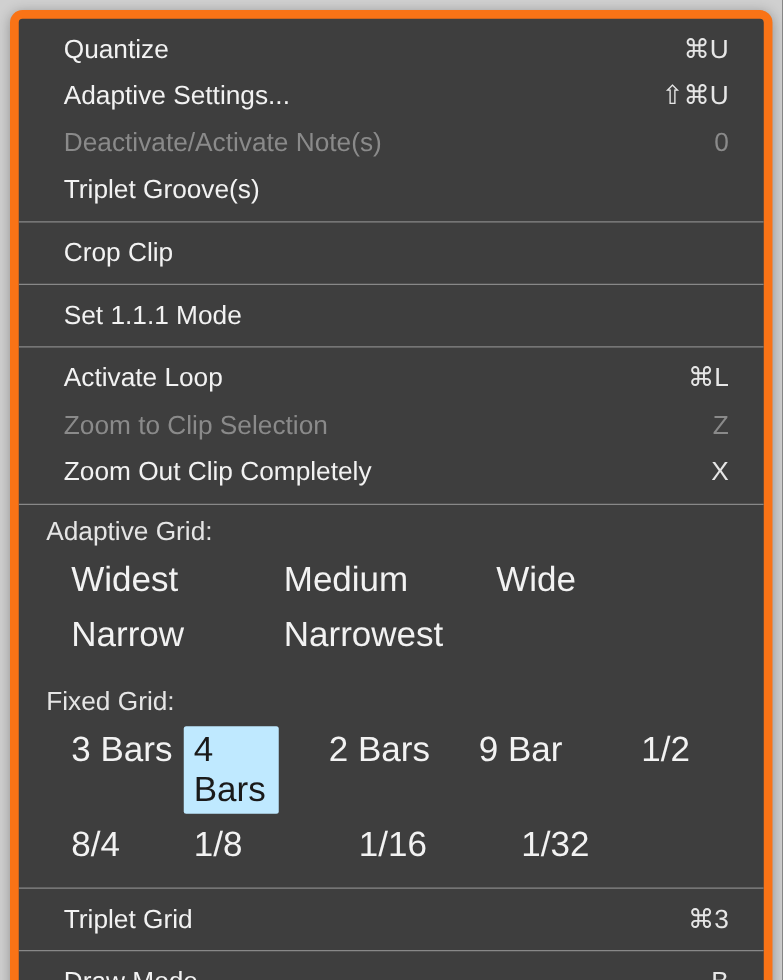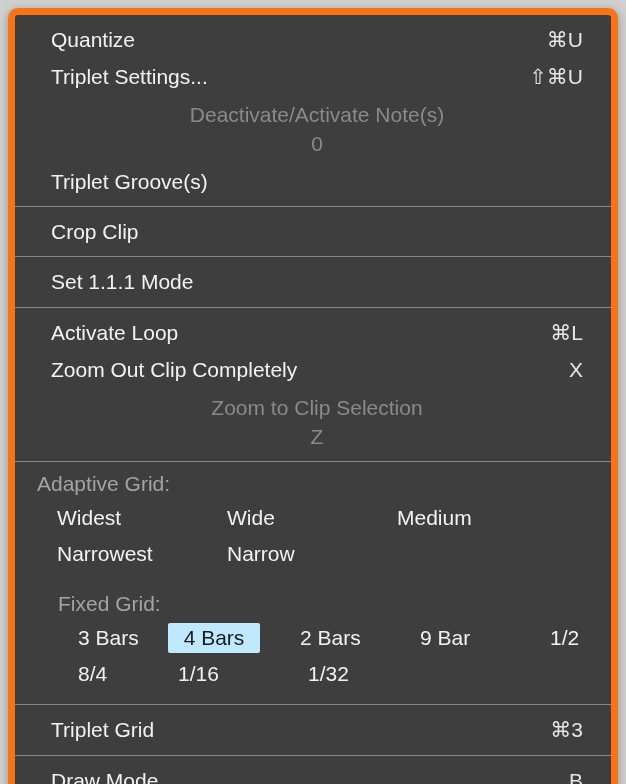--- a/index.html
+++ b/index.html
@@ -31,43 +31,42 @@
     align-items: center;
     padding: 4px 28px 4px 36px;
     font-size: 21px;
     line-height: 1.4;
     color: #f2f2f2;
     cursor: pointer;
   }
   .menu-item.disabled {
     color: #8a8a8a;
     cursor: default;
-    flex-direction: column;
   }
   .shortcut {
     color: #e6e6e6;
     font-size: 21px;
   }
   .menu-item.disabled .shortcut { color: #8a8a8a; }
 
   .group-label {
     padding: 4px 22px 4px 22px;
     font-size: 21px;
-    color: #a3a3a3;
+    color: #e5e5e5;
   }
   .grid-options {
     padding: 0 0 6px 0;
   }
   .grid-row {
     display: flex;
     padding: 3px 0 3px 22px;
   }
   .grid-cell {
     width: 130px;
-    font-size: 21px;
+    font-size: 28px;
     color: #f2f2f2;
     padding: 3px 8px 3px 20px;
     position: relative;
     cursor: pointer;
   }
   .grid-cell.selected {
     background: #bfe9ff;
     color: #1a1a1a;
     border-radius: 2px;
   }
@@ -84,21 +83,21 @@
 <body>
 
 <div class="menu">
 
   <div class="section">
     <div class="menu-item">
       <span>Quantize</span>
       <span class="shortcut">⌘U</span>
     </div>
     <div class="menu-item">
-      <span>Triplet Settings...</span>
+      <span>Adaptive Settings...</span>
       <span class="shortcut">⇧⌘U</span>
     </div>
     <div class="menu-item disabled">
       <span>Deactivate/Activate Note(s)</span>
       <span class="shortcut">0</span>
     </div>
     <div class="menu-item">
       <span>Triplet Groove(s)</span>
       <span class="shortcut"></span>
     </div>
@@ -114,55 +113,56 @@
     <div class="menu-item">
       <span>Set 1.1.1 Mode</span>
     </div>
   </div>
 
   <div class="section">
     <div class="menu-item">
       <span>Activate Loop</span>
       <span class="shortcut">⌘L</span>
     </div>
+    <div class="menu-item disabled">
+      <span>Zoom to Clip Selection</span>
+      <span class="shortcut">Z</span>
+    </div>
     <div class="menu-item">
       <span>Zoom Out Clip Completely</span>
       <span class="shortcut">X</span>
-    </div>
-    <div class="menu-item disabled">
-      <span>Zoom to Clip Selection</span>
-      <span class="shortcut">Z</span>
     </div>
   </div>
 
   <div class="section">
     <div class="grid-options">
       <div class="group-label">Adaptive Grid:</div>
       <div class="grid-row">
         <div class="grid-cell" style="width:170px">Widest</div>
+        <div class="grid-cell" style="width:170px">Medium</div>
         <div class="grid-cell" style="width:170px">Wide</div>
-        <div class="grid-cell" style="width:170px">Medium</div>
       </div>
       <div class="grid-row">
+        <div class="grid-cell" style="width:170px">Narrow</div>
         <div class="grid-cell" style="width:170px">Narrowest</div>
-        <div class="grid-cell" style="width:170px">Narrow</div>
       </div>
     </div>
 
-    <div class="grid-options" style="padding-top:10px;padding-left:21px;">
+    <div class="grid-options" style="padding-top:10px;">
       <div class="group-label">Fixed Grid:</div>
       <div class="grid-row">
         <div class="grid-cell" style="width:110px">3 Bars</div>
-        <div class="grid-cell selected" style="width:92px;text-align:center;padding-left:8px">4 Bars</div>
+        <div class="grid-cell selected" style="width:76px;padding-left:8px">4 Bars</div>
         <div class="grid-cell" style="width:130px;padding-left:40px">2 Bars</div>
         <div class="grid-cell" style="width:130px;padding-left:30px">9 Bar</div>
         <div class="grid-cell" style="width:80px;padding-left:30px">1/2</div>
       </div>
       <div class="grid-row">
         <div class="grid-cell" style="width:110px">8/4</div>
+        <div class="grid-cell" style="width:130px;padding-left:8px">1/8</div>
         <div class="grid-cell" style="width:120px;padding-left:10px">1/16</div>
         <div class="grid-cell" style="width:120px;padding-left:20px">1/32</div>
       </div>
     </div>
   </div>
 
   <div class="section">
     <div class="menu-item">
       <span>Triplet Grid</span>
       <span class="shortcut">⌘3</span>

